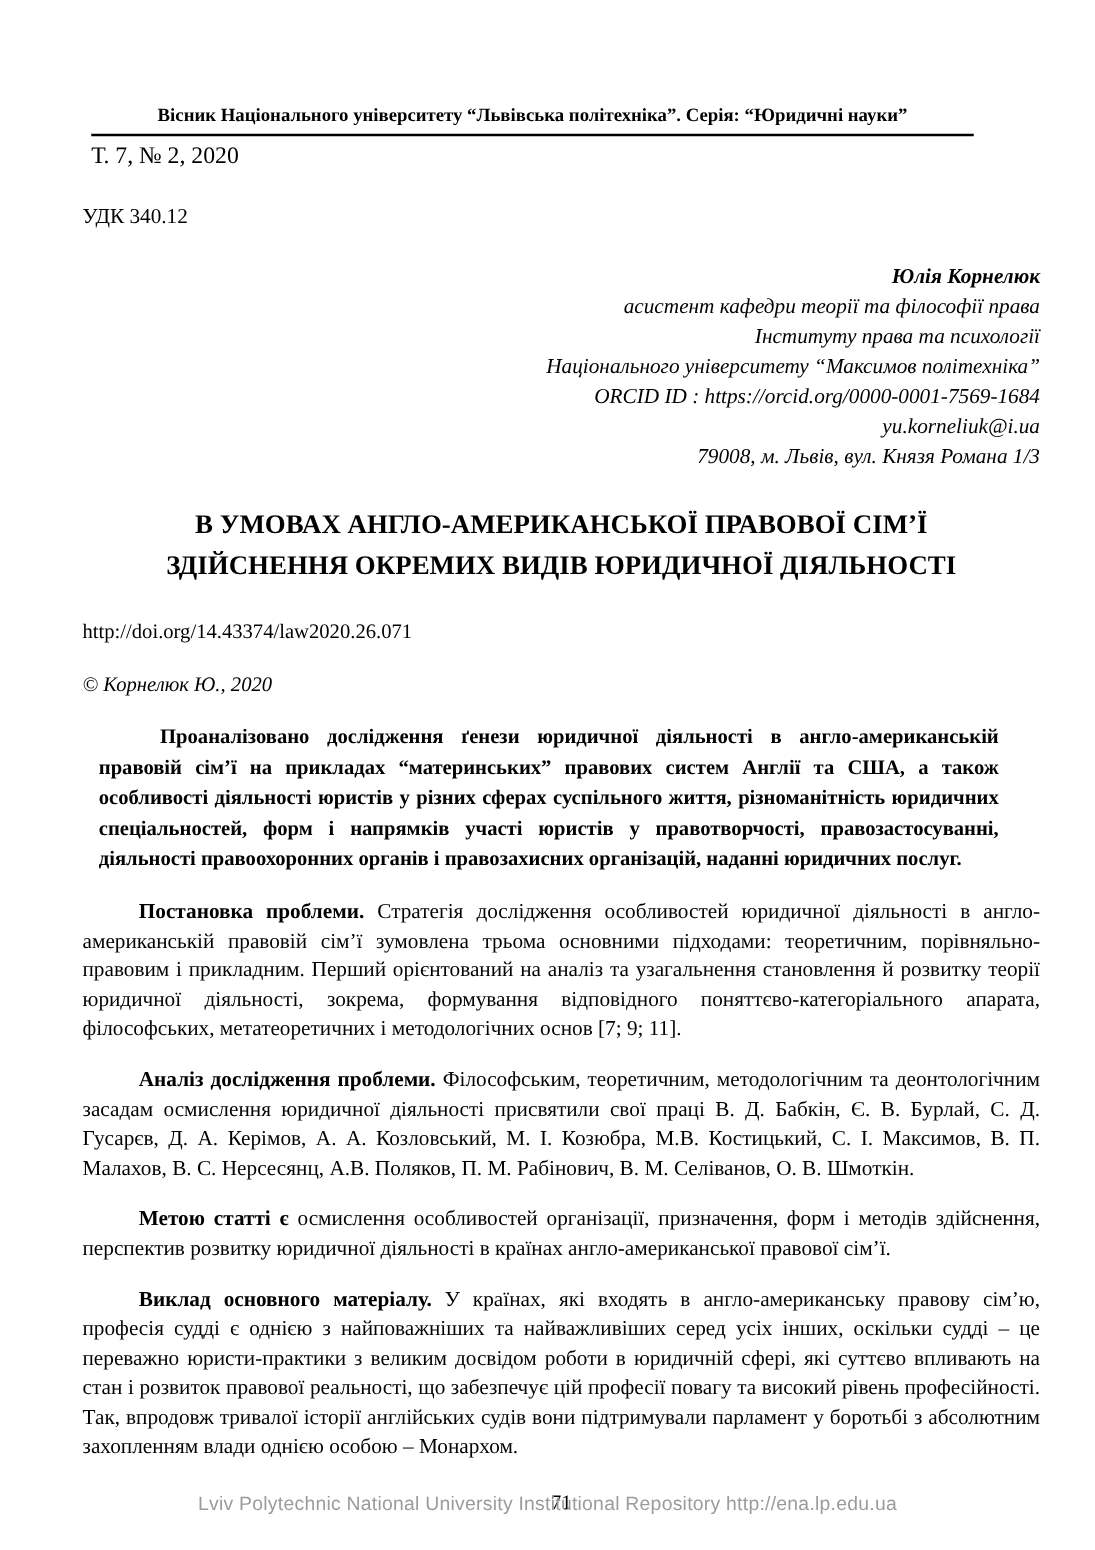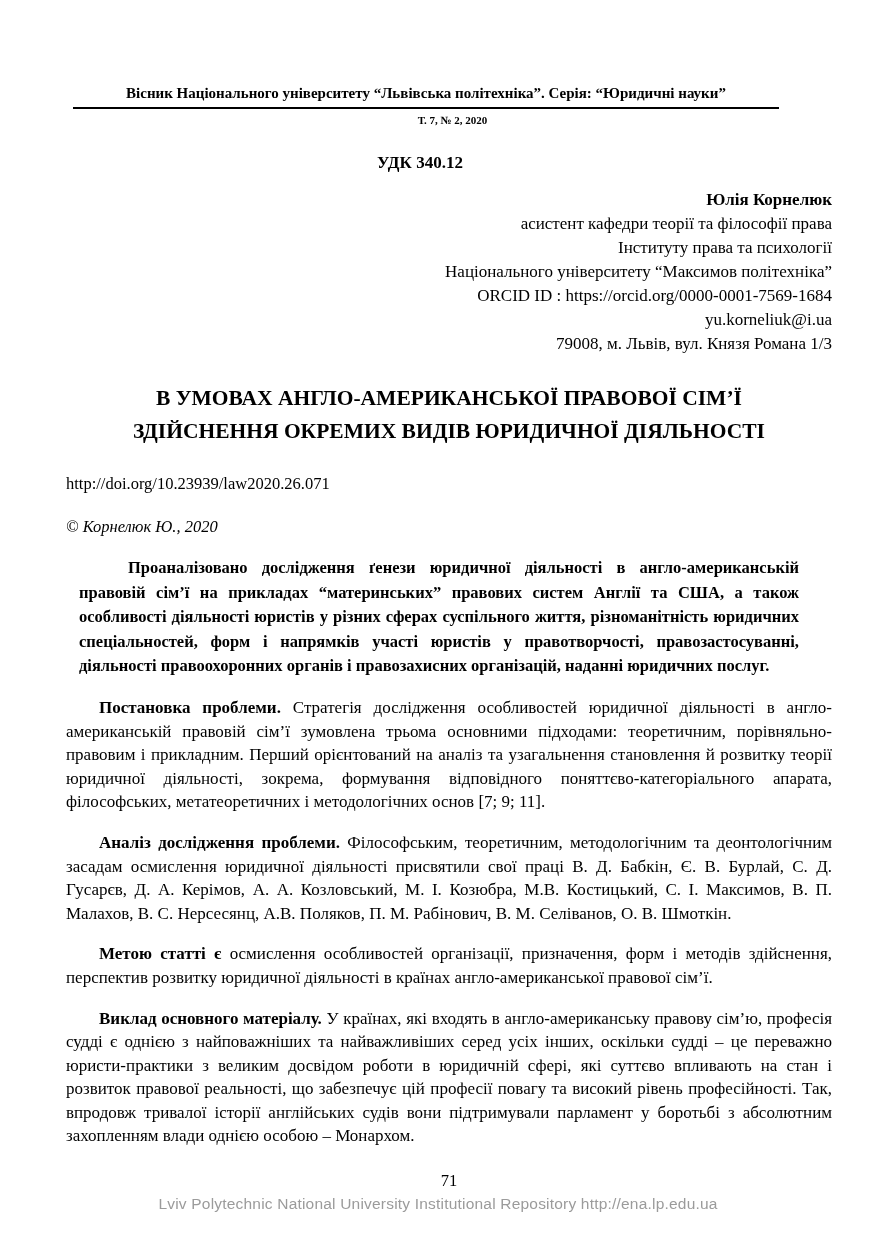--- a/index.html
+++ b/index.html
@@ -29,38 +29,38 @@
     text-align: center;
     font-weight: bold;
     font-size: 15px;
     line-height: 19px;
     padding-bottom: 4px;
     border-bottom: 2.5px solid #000;
   }
   .volume-line {
     margin-left: 7px;
     margin-top: 5px;
-    font-weight: bold;
-    font-size: 11px;
-    text-align: center;
+    font-weight: normal;
+    font-size: 19px;
   }
 
   .udc {
     margin-top: 27px;
     margin-right: 58px;
-    text-align: center;
-    font-weight: bold;
+    text-align: left;
+    font-weight: normal;
     font-size: 17px;
   }
 
   .author-block {
-    margin-top: 15px;
+    margin-top: 26px;
     text-align: right;
     font-size: 17px;
     line-height: 24px;
+    font-style: italic;
   }
   .author-block .author-name { font-weight: bold; }
 
   .article-title {
     margin: 26px 0 0 0;
     text-align: center;
     font-weight: bold;
     font-size: 21.5px;
     line-height: 33px;
   }
@@ -91,21 +91,21 @@
     margin-top: 4px;
   }
   .body-sections p {
     margin: 14px 0 0 0;
     font-size: 17px;
     line-height: 23.6px;
     text-align: justify;
     text-indent: 33px;
   }
   .body-sections p.gap { margin-top: 17px; }
-  .lead { font-weight: bold; }
+  .lead { font-weight: bold; margin-left: 12px; }
 
   .page-number {
     margin-top: 23px;
     text-align: center;
     font-size: 16.5px;
   }
 
   .repository-footer {
     position: absolute;
     left: 0;
@@ -138,21 +138,21 @@
       <div>ORCID ID : https://orcid.org/0000-0001-7569-1684</div>
       <div>yu.korneliuk@i.ua</div>
       <div>79008, м. Львів, вул. Князя Романа 1/3</div>
     </div>
 
     <h1 class="article-title">
       <div>В УМОВАХ АНГЛО-АМЕРИКАНСЬКОЇ ПРАВОВОЇ СІМ’Ї</div>
       <div>ЗДІЙСНЕННЯ ОКРЕМИХ ВИДІВ ЮРИДИЧНОЇ ДІЯЛЬНОСТІ</div>
     </h1>
 
-    <div class="doi-line">http://doi.org/10.23939/law2020.26.071</div>
+    <div class="doi-line">http://doi.org/14.43374/law2020.26.071</div>
 
     <div class="copyright-line">© Корнелюк Ю., 2020</div>
 
     <div class="abstract-block">
       <p>Проаналізовано дослідження ґенези юридичної діяльності в англо-американській правовій сім’ї на прикладах “материнських” правових систем Англії та США, а також особливості діяльності юристів у різних сферах суспільного життя, різноманітність юридичних спеціальностей, форм і напрямків участі юристів у правотворчості, правозастосуванні, діяльності правоохоронних органів і правозахисних організацій, наданні юридичних послуг.</p>
     </div>
 
     <div class="body-sections">
       <p class="gap"><span class="lead">Постановка проблеми.</span> <span>Стратегія дослідження особливостей юридичної діяльності в англо-американській правовій сім’ї зумовлена трьома основними підходами: теоретичним, порівняльно-правовим і прикладним. Перший орієнтований на аналіз та узагальнення становлення й розвитку теорії юридичної діяльності, зокрема, формування відповідного поняттєво-категоріального апарата, філософських, метатеоретичних і методологічних основ [7; 9; 11].</span></p>
 

